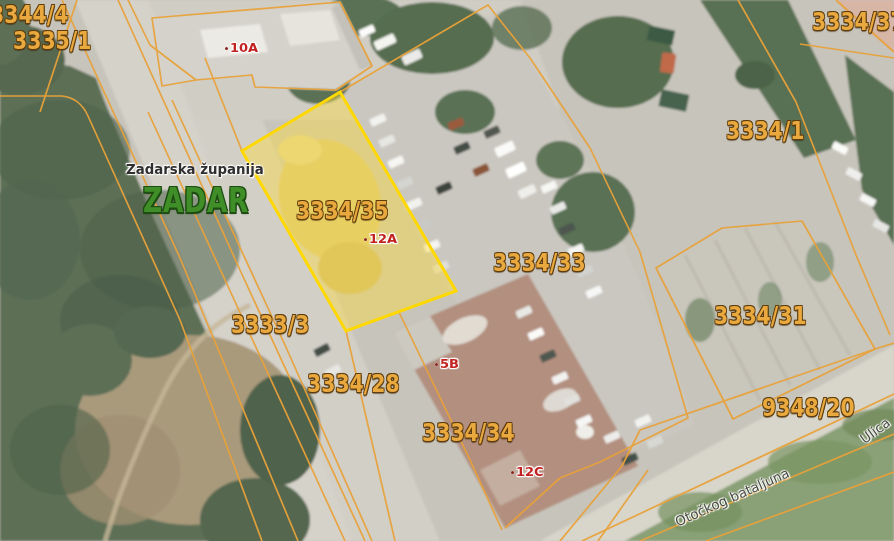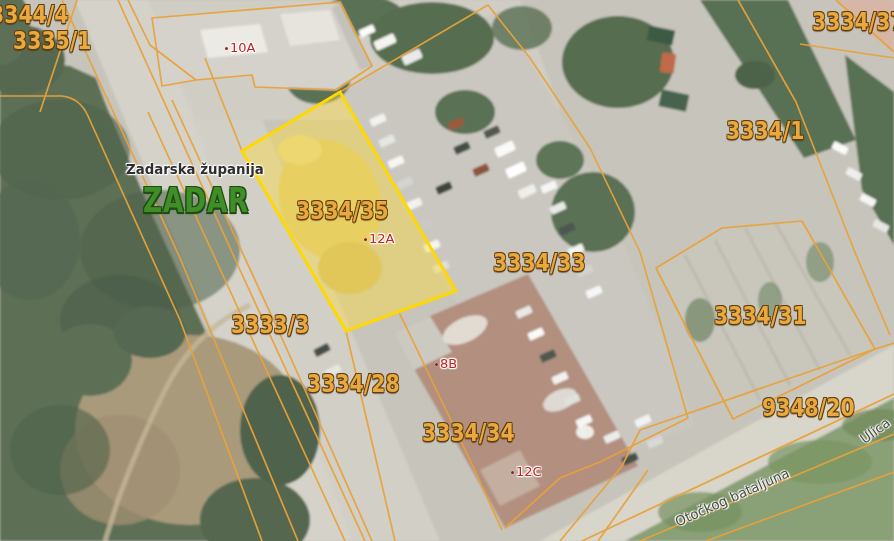--- a/index.html
+++ b/index.html
@@ -11,21 +11,21 @@
   .map svg{position:absolute;left:0;top:0;}
   .lbl{position:absolute;white-space:nowrap;line-height:1;transform-origin:left top;}
   .parcel-label{
     font-size:24px;font-weight:bold;color:var(--parcel_label,#e9a93f);
     transform:scaleX(.85);
     text-shadow:-1px -1px 0 var(--parcel_label_outline,#5f3d0c),1px -1px 0 var(--parcel_label_outline,#5f3d0c),
                 -1px 1px 0 var(--parcel_label_outline,#5f3d0c),1px 1px 0 var(--parcel_label_outline,#5f3d0c),
                 0 2px 1px rgba(60,35,5,.55);
   }
   .addr-label{
-    font-size:13px;font-weight:normal;color:var(--address_label,#c32222);
+    font-size:13px;font-weight:bold;color:var(--address_label,#c32222);
     text-shadow:0 0 2px #fff,0 0 2px #fff,1px 1px 1px #fff,-1px -1px 1px #fff,1px -1px 1px #fff,-1px 1px 1px #fff;
   }
   .addr-label::before{content:"";display:inline-block;width:3px;height:3px;background:#8a2020;border-radius:50%;
     margin-right:2px;vertical-align:middle;box-shadow:0 0 1px #fff;}
   .county-label{
     font-size:14.5px;font-weight:600;color:var(--county_label,#2f2f2f);transform:scaleX(.92);
     text-shadow:0 0 2px #fff,0 0 3px #fff,1px 1px 1px #fff,-1px -1px 1px #fff;
   }
   .city-label{
     font-size:33px;font-weight:bold;letter-spacing:1px;color:var(--city_label,#3f8e28);transform:scaleX(.8);
@@ -228,21 +228,21 @@
   <div class="lbl parcel-label" style="left:296px;top:199px">3334/35</div>
   <div class="lbl parcel-label" style="left:493px;top:251px">3334/33</div>
   <div class="lbl parcel-label" style="left:714px;top:304px">3334/31</div>
   <div class="lbl parcel-label" style="left:762px;top:396px">9348/20</div>
   <div class="lbl parcel-label" style="left:231px;top:313px">3333/3</div>
   <div class="lbl parcel-label" style="left:307px;top:372px">3334/28</div>
   <div class="lbl parcel-label" style="left:422px;top:421px">3334/34</div>
 
   <div class="lbl addr-label" style="left:225px;top:41px">10A</div>
   <div class="lbl addr-label" style="left:364px;top:232px">12A</div>
-  <div class="lbl addr-label" style="left:435px;top:357px">8B</div>
+  <div class="lbl addr-label" style="left:435px;top:357px">5B</div>
   <div class="lbl addr-label" style="left:511px;top:465px">12C</div>
 
   <div class="lbl county-label" style="left:126px;top:162px">Zadarska županija</div>
   <div class="lbl city-label" style="left:143px;top:184px">ZADAR</div>
 
   <div class="lbl street-label" style="left:676px;top:516px;transform:rotate(-24deg)">Otočkog bataljuna</div>
   <div class="lbl street-label" style="left:862px;top:434px;transform:rotate(-36deg)">Ulica</div>
 </div>
 
 </body></html>

